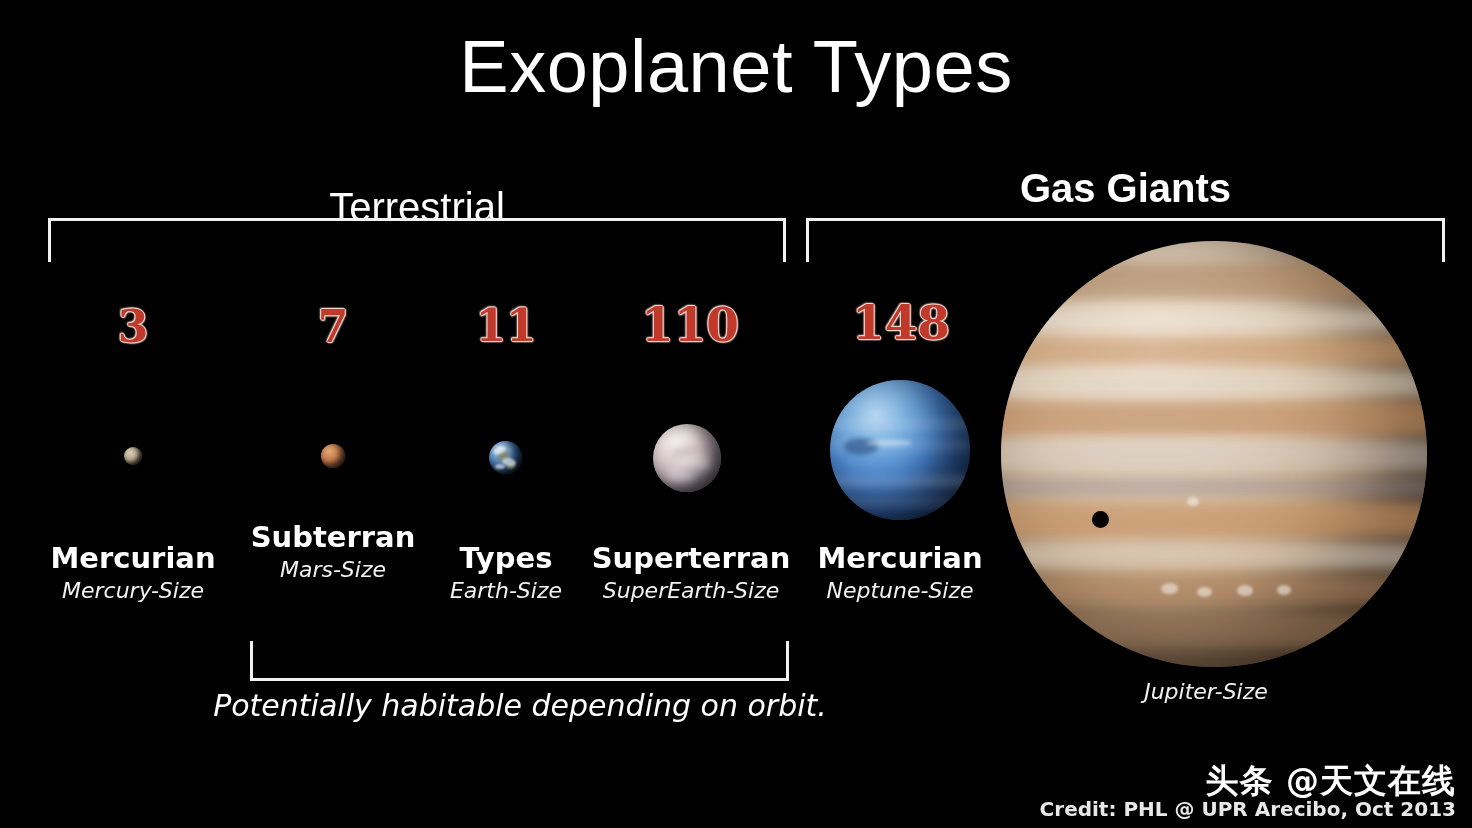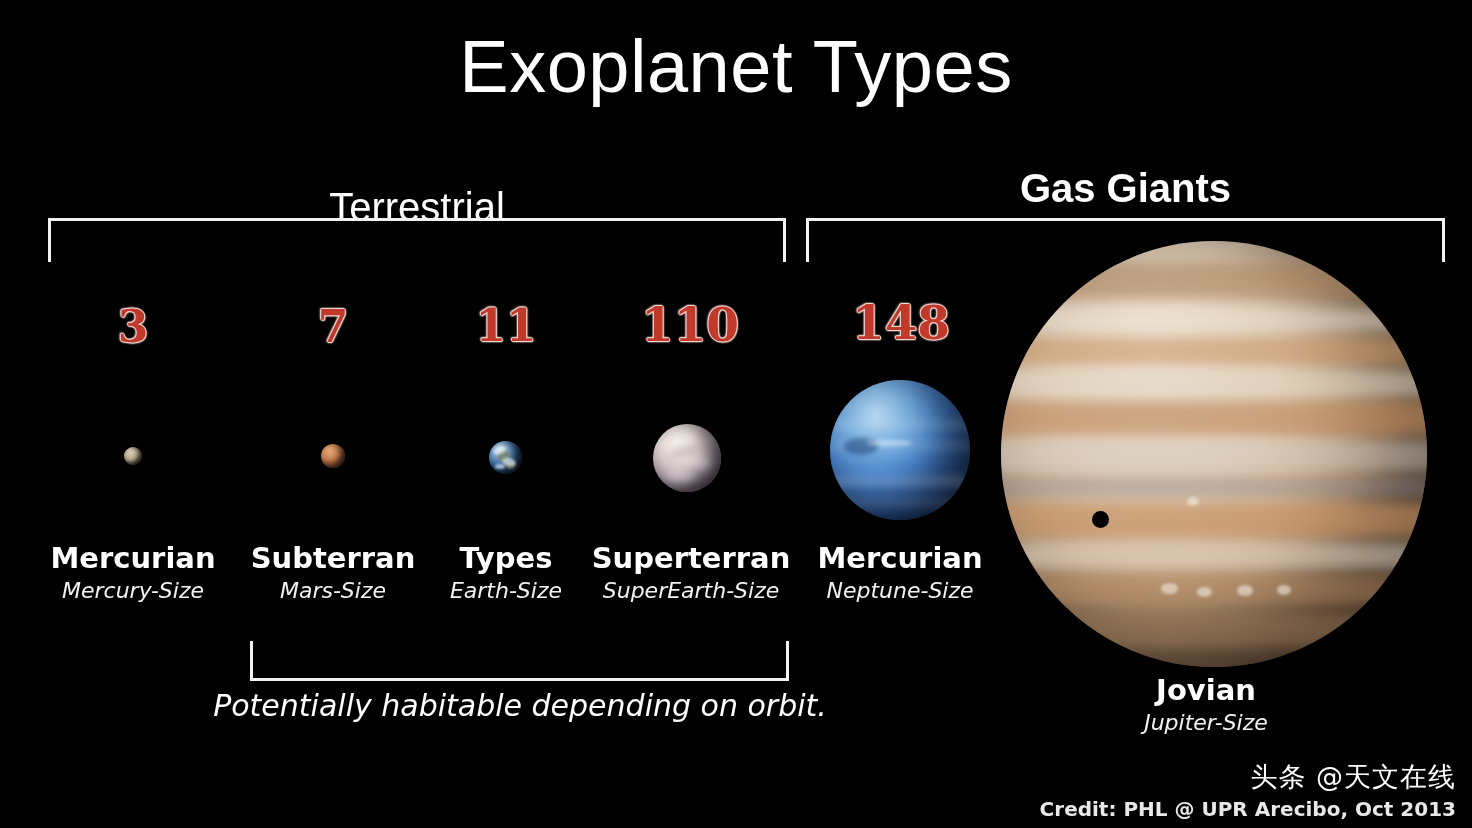--- a/index.html
+++ b/index.html
@@ -143,21 +143,21 @@
   .pname{
     font-family:"DejaVu Sans","Liberation Sans",sans-serif;
     font-weight:700;font-size:29px;color:#fff;line-height:1.08;white-space:nowrap;
   }
   .psub{
     font-family:"DejaVu Sans","Liberation Sans",sans-serif;
     font-style:italic;font-size:22px;color:#f2f2f2;line-height:1.2;white-space:nowrap;
     margin-top:4px;
   }
   #label-0{left:13px;top:543px;width:240px;}
-  #label-1{left:213px;top:543px;width:240px;}
+  #label-1{left:213px;top:522px;width:240px;}
   #label-2{left:386px;top:543px;width:240px;}
   #label-3{left:560px;top:543px;width:262px;}
   #label-4{left:780px;top:543px;width:240px;}
   #label-5{left:1086px;top:675px;width:240px;}
 
   
   #caption-habitable{
     position:absolute;left:190px;top:688px;width:660px;text-align:center;
     font-family:"DejaVu Sans","Liberation Sans",sans-serif;
     font-style:italic;font-size:30px;color:#fff;line-height:1.2;
@@ -171,21 +171,21 @@
   }
   #credit{
     position:absolute;right:16px;top:797px;
     font-family:"DejaVu Sans","Liberation Sans",sans-serif;
     font-size:20px;font-weight:700;color:#e8e8e8;white-space:nowrap;
     text-shadow:0 1px 2px #000;
   }
   #watermark{
     position:absolute;right:16px;top:759px;
     font-family:"DejaVu Sans","Liberation Sans",sans-serif;
-    font-size:27px;font-weight:400;color:#fff;white-space:nowrap;
+    font-size:33px;font-weight:700;color:#fff;white-space:nowrap;
     letter-spacing:1px;text-shadow:0 2px 4px rgba(0,0,0,.8);
   }
 </style>
 </head>
 <body>
 
 <div class="stage">
 
   <div id="title">Exoplanet Types</div>
 
@@ -267,21 +267,20 @@
   </div>
   <div class="plabel" id="label-3">
     <div class="pname">Superterran</div>
     <div class="psub">SuperEarth-Size</div>
   </div>
   <div class="plabel" id="label-4">
     <div class="pname">Mercurian</div>
     <div class="psub">Neptune-Size</div>
   </div>
   <div class="plabel" id="label-5">
-    <div class="pname">Jovian</div>
     <div class="psub">Jupiter-Size</div>
   </div>
 
   <div id="caption-habitable">Potentially habitable depending on orbit.</div>
 
   <div id="watermark">头条 @天文在线</div>
   <div id="credit">Credit: PHL @ UPR Arecibo, Oct 2013</div>
 
 </div>
 

